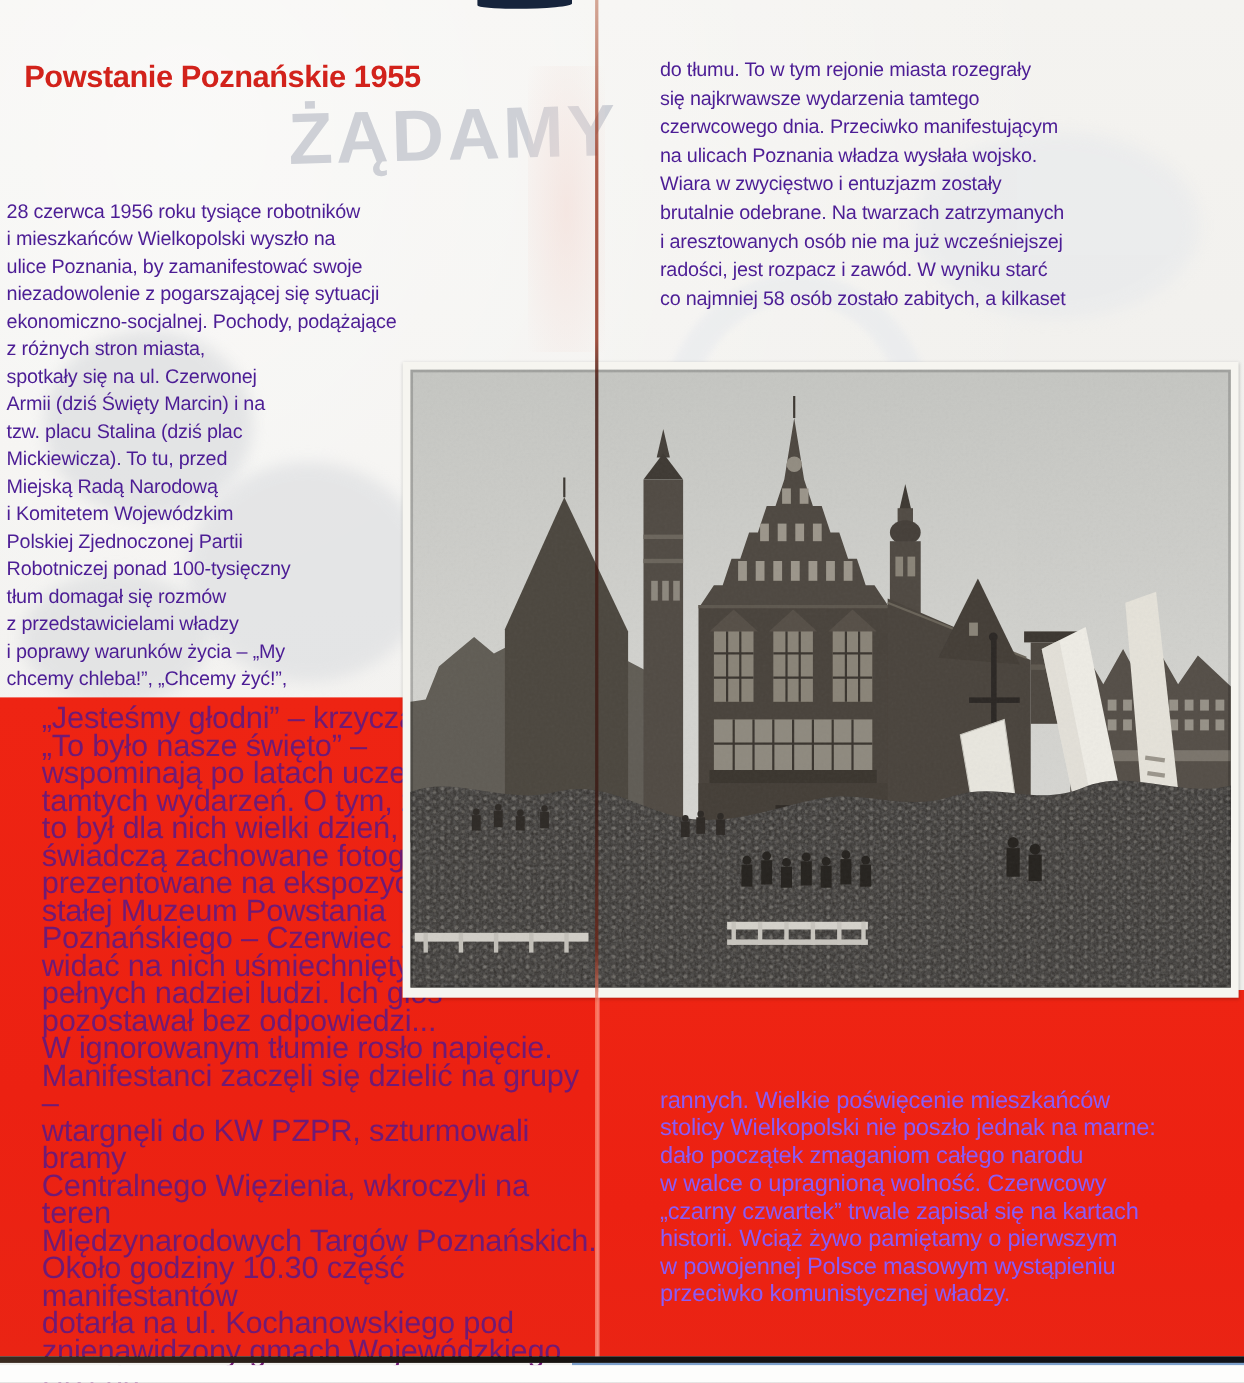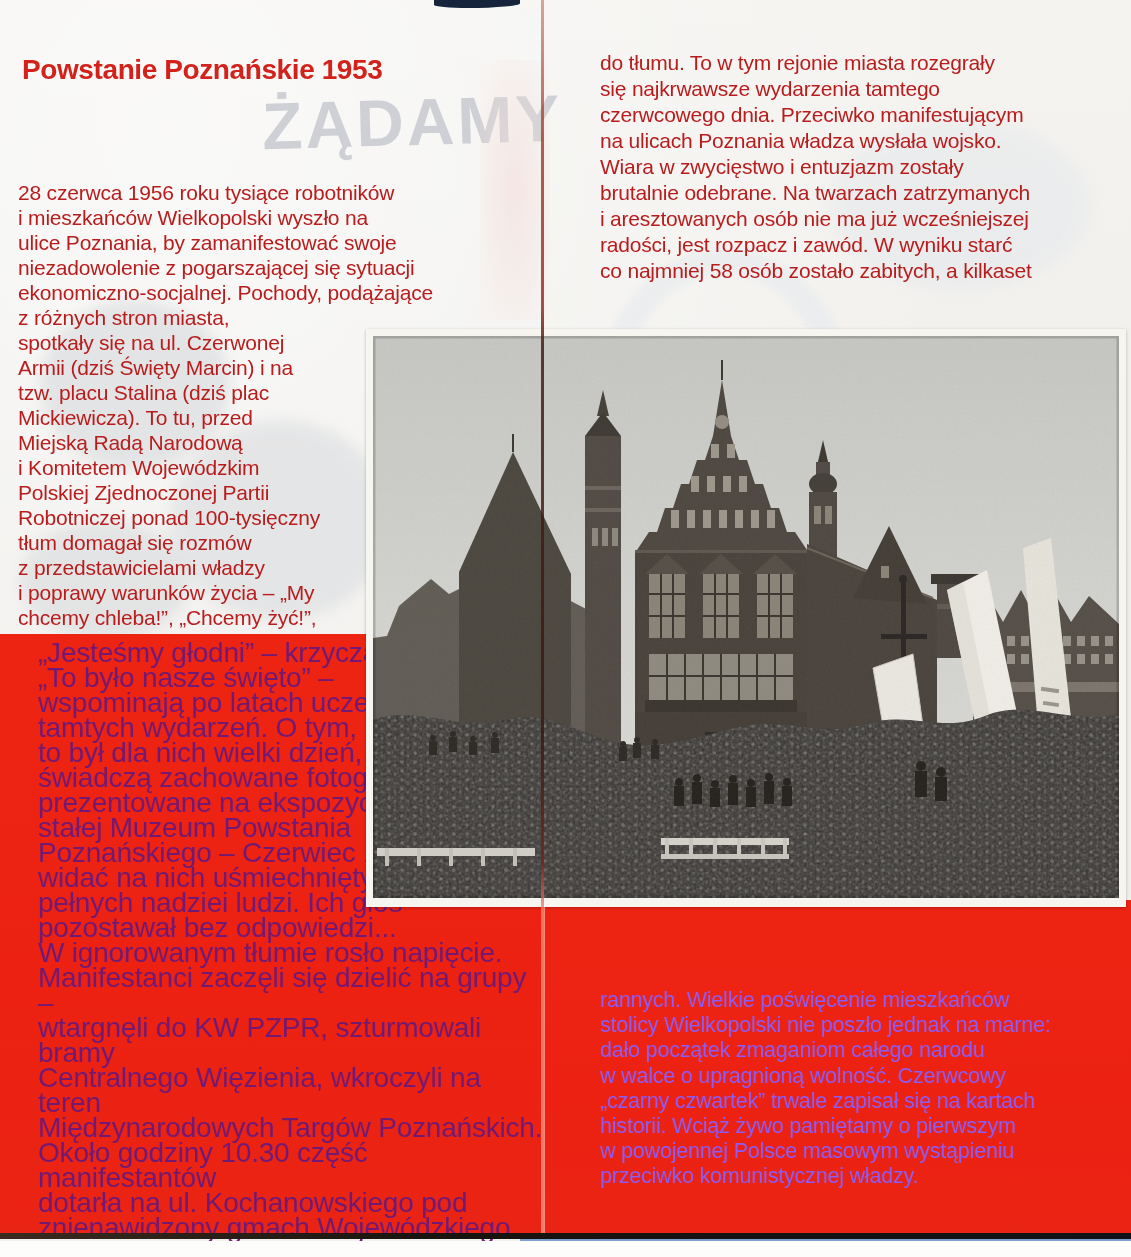--- a/index.html
+++ b/index.html
@@ -8,21 +8,21 @@
     background:#f3f2ef;
     font-family:"Liberation Sans", sans-serif;
   }
   
   .paper{position:absolute;inset:0;
     background:
       radial-gradient(ellipse at 15% 10%, rgba(255,255,255,.55), rgba(255,255,255,0) 60%),
       linear-gradient(180deg,#f4f3f0 0%,#efeeeb 55%,#f2f1ee 100%);
   }
   .txt{position:absolute;white-space:pre-line;letter-spacing:-0.2px;}
-  .dark-text{color:#b91c1c;font-size:21px;line-height:25px;}
+  .dark-text{color:#4c1d95;font-size:18px;line-height:25px;}
   .red-panel{position:absolute;background:linear-gradient(180deg,#ee2413 0%,#ec2112 60%,#ea2414 100%);}
   .on-red-left{color:#701a75;font-size:28px;line-height:25px;margin-left:16px;}
   .on-red-right{color:#8b5cf6;font-size:21.5px;line-height:25.2px;}
   .title{position:absolute;font-weight:bold;font-size:28px;letter-spacing:-0.4px;color:#d2221b;}
   .watermark{position:absolute;font-weight:bold;font-size:66px;letter-spacing:3px;
     color:#c7cad1;transform:rotate(-1.6deg);opacity:.85;}
   .wm-blob{position:absolute;border-radius:50%;filter:blur(7px);}
   .wm-ring{position:absolute;width:205px;height:260px;border:26px solid #e2e6ec;border-radius:50%;
     opacity:.42;filter:blur(3px);}
   .pink-tint{position:absolute;background:radial-gradient(ellipse,#f3dcd6,rgba(243,220,214,0));opacity:.6;}
@@ -54,23 +54,23 @@
   <div class="wm-blob" style="left:170px;top:420px;width:220px;height:200px;background:#dadcdf;opacity:.6;"></div>
   <div class="wm-blob" style="left:20px;top:520px;width:170px;height:120px;background:#d6d8db;opacity:.55;"></div>
   <div class="wm-ring" style="left:596px;top:248px;"></div>
   <div class="wm-blob" style="left:830px;top:120px;width:260px;height:170px;background:#e4e7eb;opacity:.5;"></div>
   <div class="pink-tint" style="left:480px;top:60px;width:70px;height:260px;"></div>
   <div class="navy-smudge"></div>
 
   <div class="red-panel" style="left:0;top:634px;width:543px;height:599px;"></div>
   <div class="red-panel" style="left:543px;top:900px;width:588px;height:333px;"></div>
 
-  <div class="title z10" style="left:22px;top:54px;">Powstanie Poznańskie 1953</div>
-
-  <div class="txt dark-text z10" style="left:18px;top:180px;width:505px;">28 czerwca 1956 roku tysiące robotników
+  <div class="title z10" style="left:22px;top:54px;">Powstanie Poznańskie 1955</div>
+
+  <div class="txt dark-text z10" style="left:6px;top:180px;width:505px;">28 czerwca 1956 roku tysiące robotników
 i mieszkańców Wielkopolski wyszło na
 ulice Poznania, by zamanifestować swoje
 niezadowolenie z pogarszającej się sytuacji
 ekonomiczno-socjalnej. Pochody, podążające
 z różnych stron miasta,
 spotkały się na ul. Czerwonej
 Armii (dziś Święty Marcin) i na
 tzw. placu Stalina (dziś plac
 Mickiewicza). To tu, przed
 Miejską Radą Narodową

